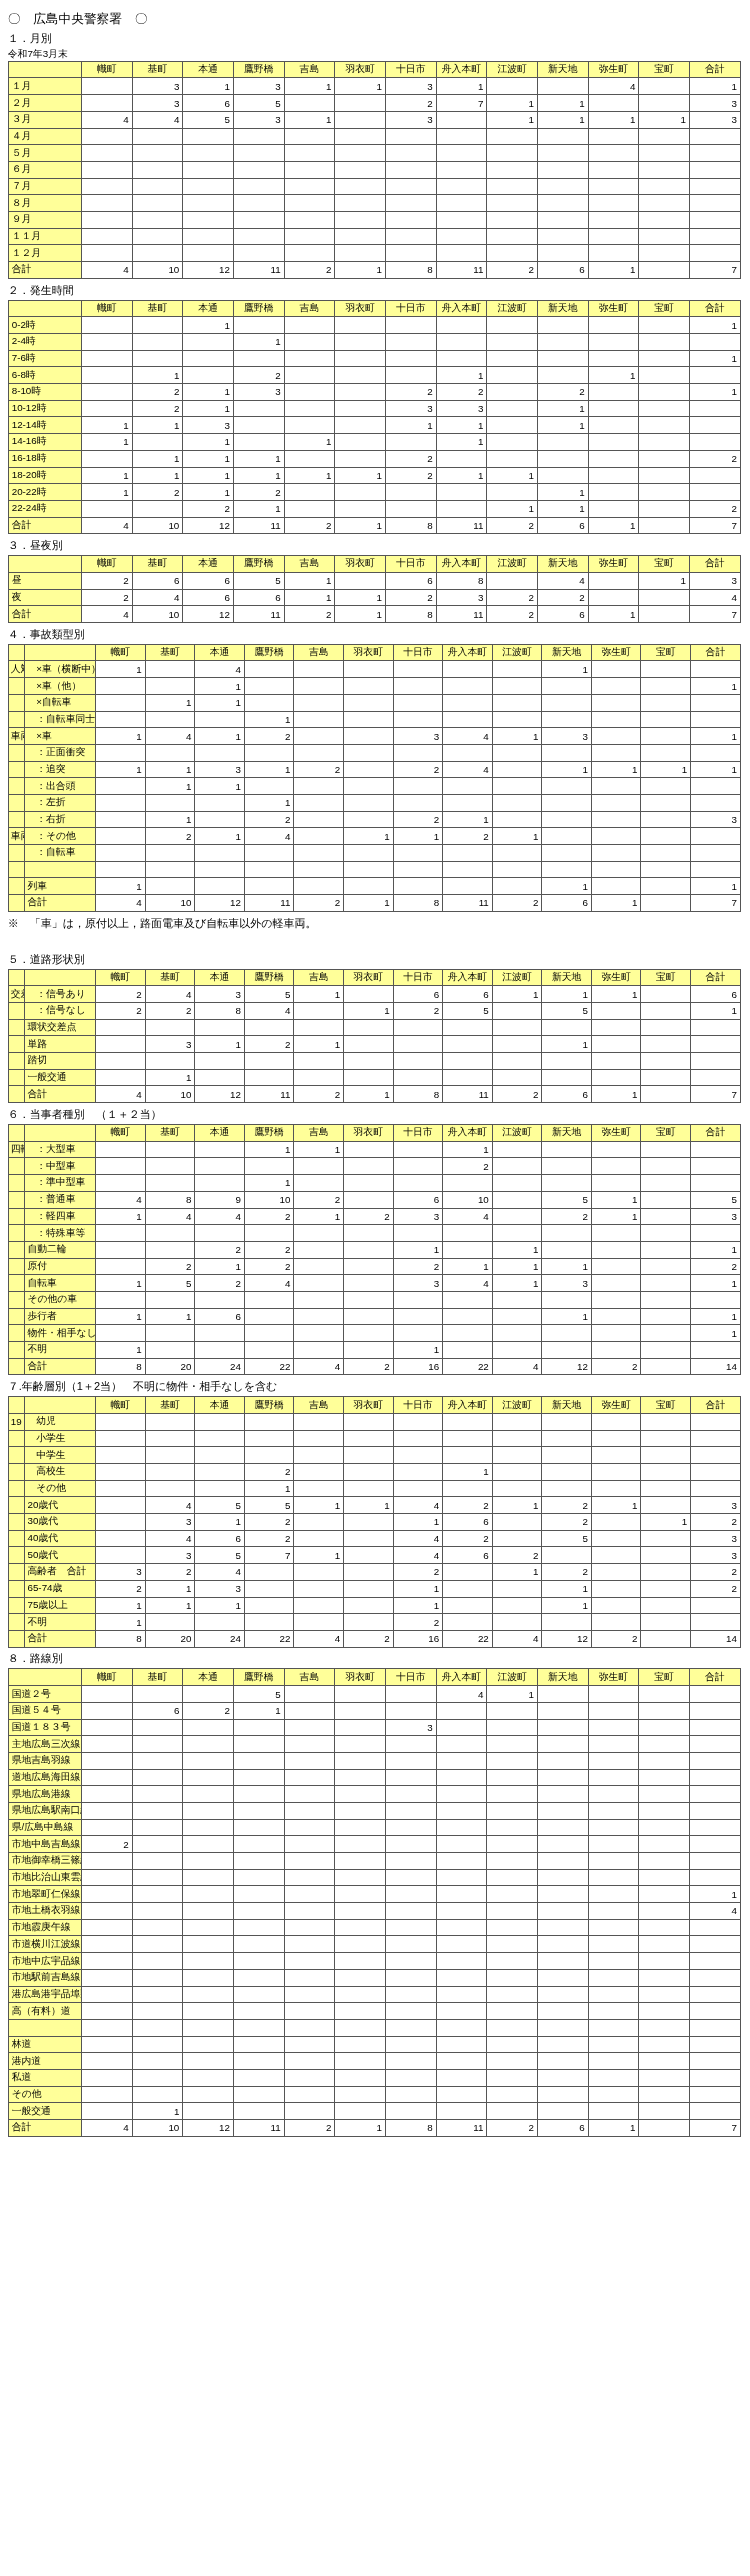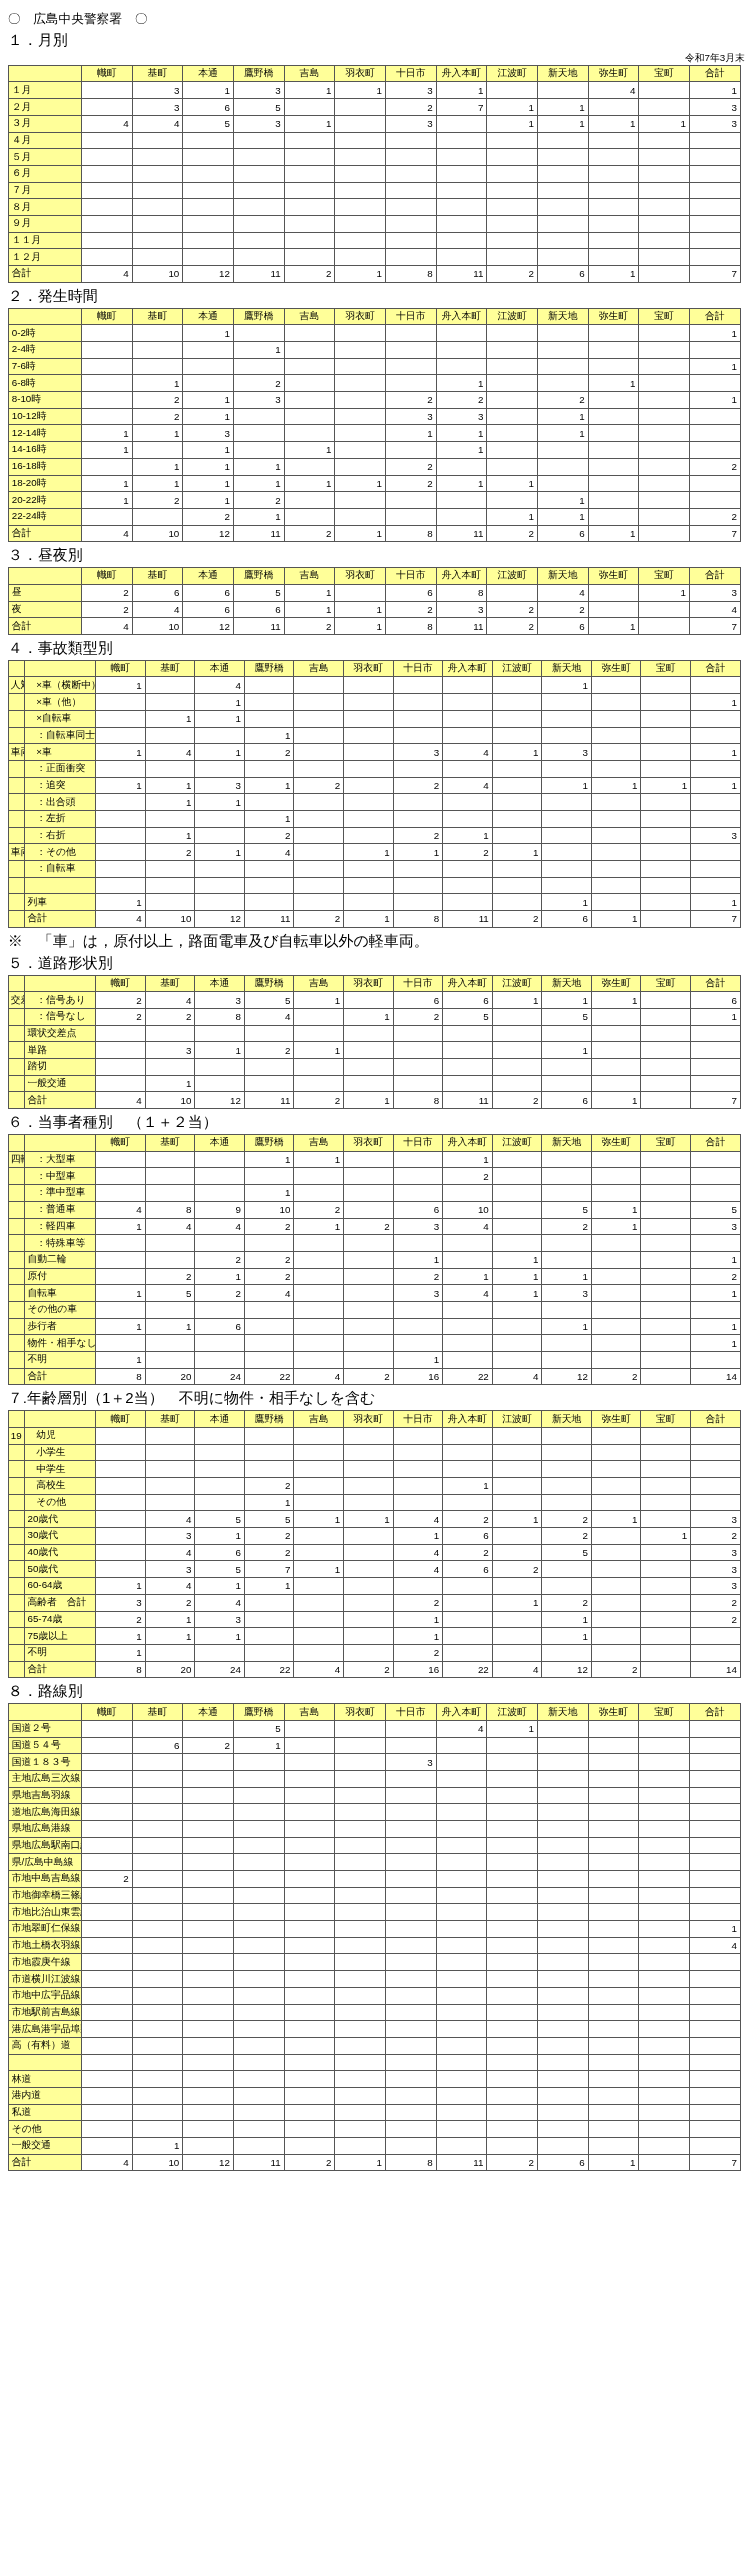--- a/index.html
+++ b/index.html
@@ -3,23 +3,23 @@
 <meta charset="utf-8">
 <style>
 body{font-family:"MS PGothic","Meiryo",sans-serif;font-size:10.7px;color:#000;background:#fff;margin:7.8px;width:741px}
 table{border-collapse:collapse;margin-bottom:3.9px;width:733px;table-layout:fixed}
 td,th{border:1px solid #555;padding:1px 2px;height:13.7px;font-size:9.8px;text-align:center;overflow:hidden;white-space:nowrap}
 td.rh{background:#ffff99;text-align:left;padding-left:2.9px}
 td.rh2{background:#ffff99;text-align:left;padding-left:11.7px}
 td.rhn{background:#ffff99;text-align:center;width:13.7px}
 th{background:#ffff99;font-weight:normal}
 .title{font-size:12.7px;margin:3px 0}
-.sec{font-size:15px;margin:0 0 2px}
-.date{text-align:right;font-size:9.8px;margin:0 3.9px 0 0}
-.note{font-size:15px;margin:2px 0 3px}
+.sec{font-size:11px;margin:0 0 2px}
+.date{font-size:9.8px;margin:0 3.9px 0 0}
+.note{font-size:11px;margin:2px 0 21px}
 .v{text-align:right;padding-right:2.9px}
 col.cn{width:13.7px}
 col.crh{width:62px}
 col.cc{width:43px}
 </style>
 </head>
 <body>
 
 <div class="title">〇　広島中央警察署　〇</div>
 
@@ -1517,37 +1517,20 @@
           <td class="v">4</td>
           <td class="v">6</td>
           <td class="v">2</td>
           <td class="v"></td>
           <td class="v"></td>
           <td class="v"></td>
           <td class="v">3</td>
         </tr>
         <tr>
           <td class="rhn"></td>
-          <td class="rh">60-64歳</td>
-          <td class="v">1</td>
-          <td class="v">4</td>
-          <td class="v">1</td>
-          <td class="v">1</td>
-          <td class="v"></td>
-          <td class="v"></td>
-          <td class="v"></td>
-          <td class="v"></td>
-          <td class="v"></td>
-          <td class="v"></td>
-          <td class="v"></td>
-          <td class="v"></td>
-          <td class="v">3</td>
-        </tr>
-        <tr>
-          <td class="rhn"></td>
           <td class="rh">高齢者　合計</td>
           <td class="v">3</td>
           <td class="v">2</td>
           <td class="v">4</td>
           <td class="v"></td>
           <td class="v"></td>
           <td class="v"></td>
           <td class="v">2</td>
           <td class="v"></td>
           <td class="v">1</td>

